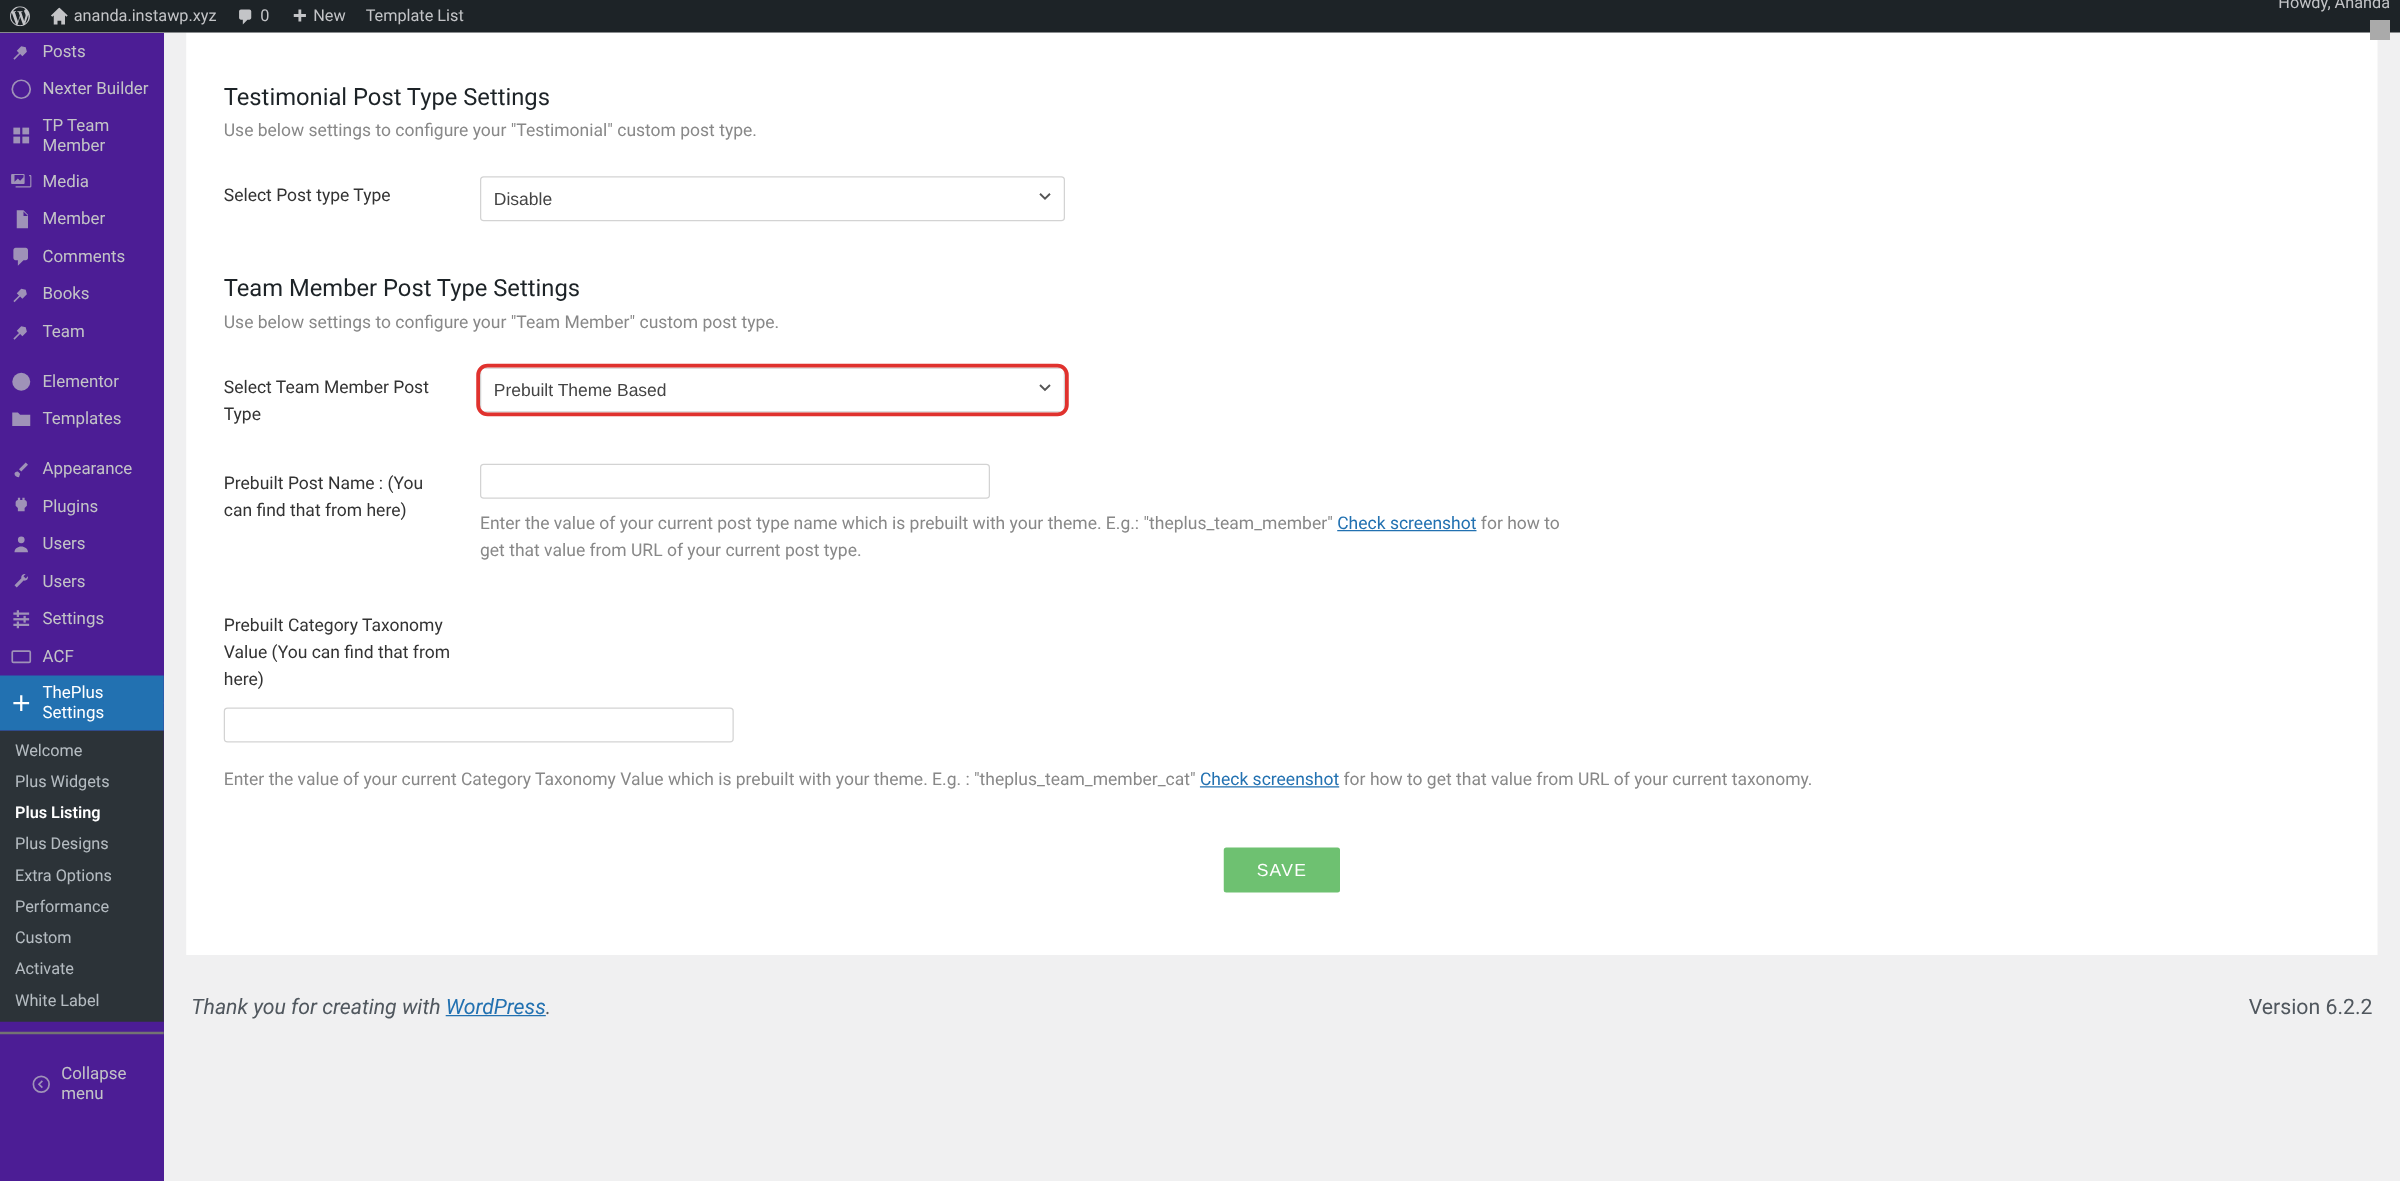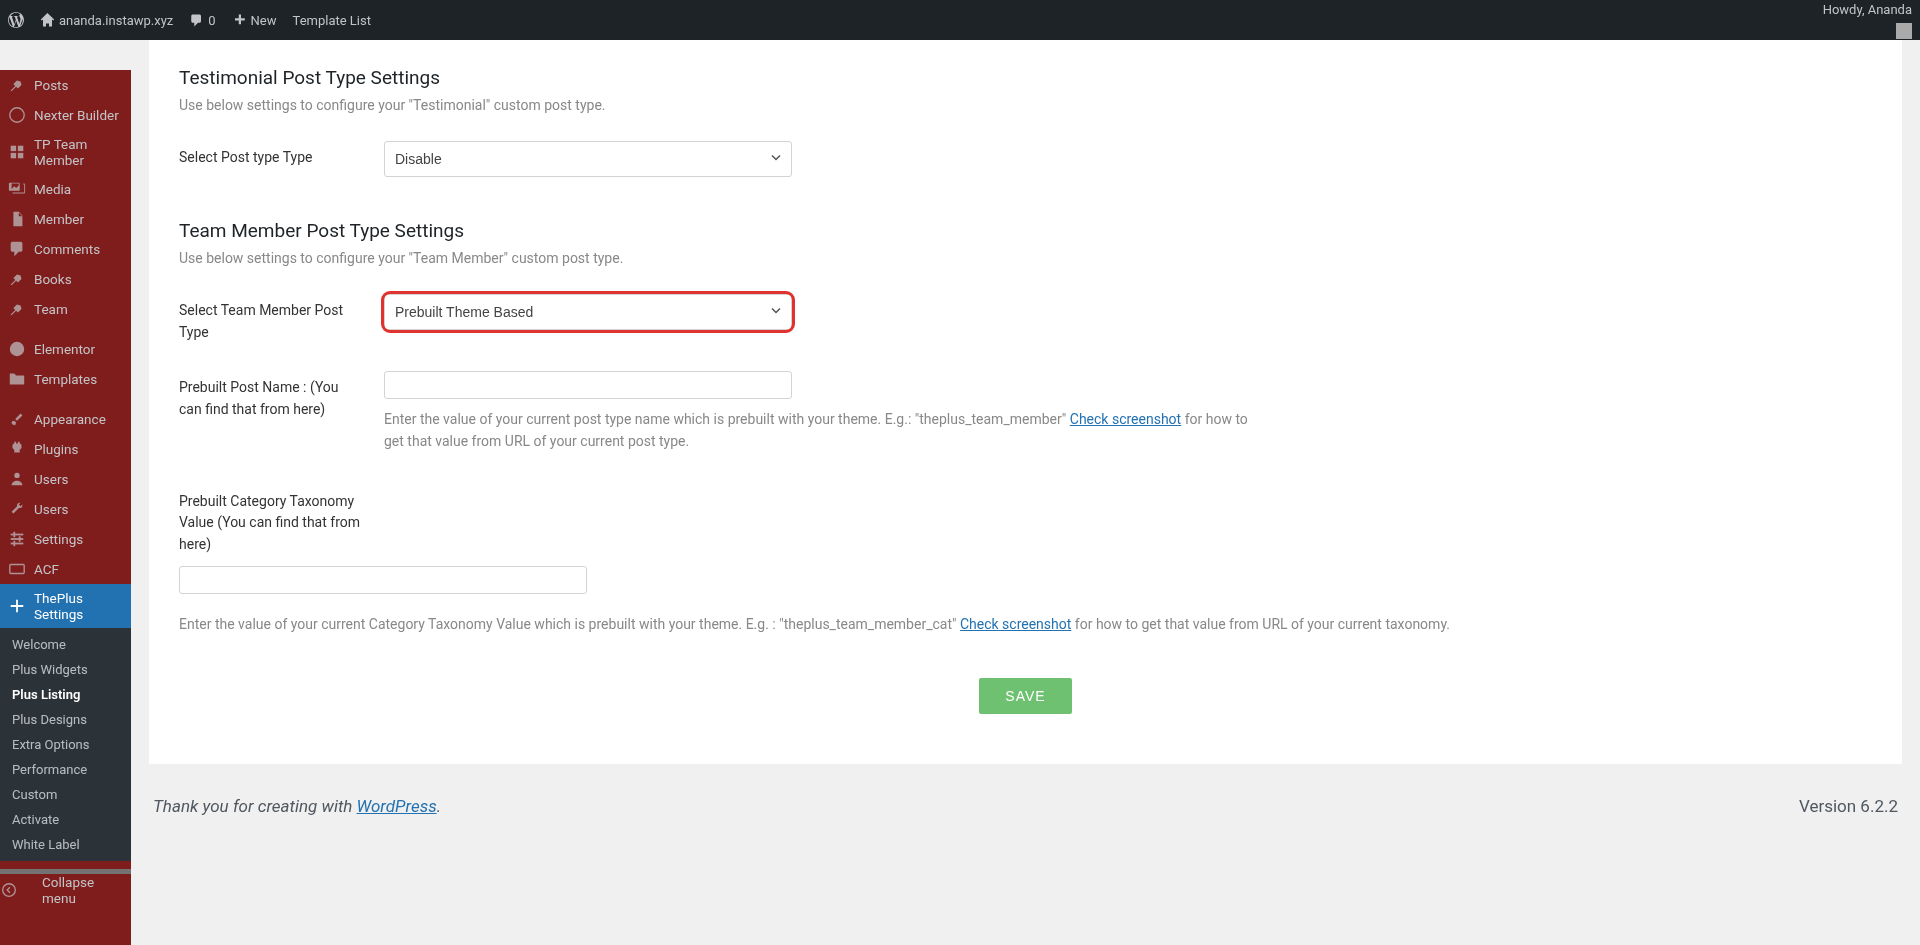--- a/index.html
+++ b/index.html
@@ -1,48 +1,48 @@
 <!DOCTYPE html>
 <html><head>
 <meta charset="utf-8">
 <style>
 * { margin: 0; padding: 0; box-sizing: border-box; }
 body { font-family: -apple-system, BlinkMacSystemFont, "Segoe UI", Roboto, sans-serif; font-size: 13px; color: #3c434a; background: #f0f0f1; overflow-x: hidden; }
 
-.topbar { height: 40px; background: #1d2327; color: #c3c4c7; display: flex; align-items: center; padding: 0 8px; font-size: 13px; position: fixed; top: 0; left: 0; right: 0; z-index: 100; }
+.topbar { height: 26px; background: #1d2327; color: #c3c4c7; display: flex; align-items: center; padding: 0 8px; font-size: 13px; position: fixed; top: 0; left: 0; right: 0; z-index: 100; }
 .topbar-left { display: flex; align-items: center; gap: 16px; flex: 1; }
 .topbar-item { display: flex; align-items: center; gap: 4px; cursor: pointer; }
 .topbar-right { display: flex; align-items: flex-end; gap: 6px; flex-direction: column; }
 .avatar-ph { width: 16px; height: 16px; background: #aaa; }
 
-.sidebar { position: fixed; top: 26px; left: 0; width: 131px; bottom: 0; background: #7f1d1d; color: #c3c4c7; overflow-y: auto; font-size: 13.5px; margin-top: 44px; }
+.sidebar { position: fixed; top: 26px; left: 0; width: 131px; bottom: 0; background: #4c1d95; color: #c3c4c7; overflow-y: auto; font-size: 13.5px; }
 .menu-item { display: flex; align-items: center; gap: 8px; padding: 6px 8px; cursor: pointer; min-height: 22px; }
 .menu-item.active { background: #2271b1; color: #fff; position: relative; }
 .menu-item.active::after { content: ''; position: absolute; right: -8px; top: 50%; transform: translateY(-50%); border: 8px solid transparent; border-right-color: #f0f0f1; }
 .menu-icon { width: 18px; height: 18px; display: flex; align-items: center; justify-content: center; opacity: 0.7; }
 .menu-item.active .menu-icon { opacity: 1; }
 .submenu { background: #2c3338; padding: 4px 0; }
 .submenu-item { padding: 5px 8px 5px 12px; cursor: pointer; color: rgba(240,246,252,0.7); font-size: 13px; }
 .submenu-item.active { color: #fff; font-weight: 600; }
-.collapse-item { display: flex; align-items: center; gap: 24px; padding: 0; cursor: pointer; border-top: 5px solid #737373; margin-top: 8px; }
+.collapse-item { display: flex; align-items: center; gap: 7px; padding: 24px; cursor: pointer; border-top: 2px solid #737373; margin-top: 8px; }
 
 .main { margin-left: 131px; margin-top: 26px; padding: 0 18px; min-height: calc(100vh - 26px); position: relative; }
 .content-card { background: #fff; padding: 40px 30px 50px 30px; margin-bottom: 20px; }
 .section { margin-bottom: 42px; }
 .section-title { font-size: 19px; font-weight: 400; color: #1d2327; margin-bottom: 8px; }
 .section-desc { font-size: 14px; color: #888; }
 
 .field-row { display: flex; align-items: flex-start; gap: 20px; margin-top: 28px; }
 .field-row.col { flex-direction: column; gap: 10px; align-items: stretch; }
 .field-label { width: 185px; font-size: 14px; color: #333; padding-top: 6px; flex-shrink: 0; line-height: 1.55; }
 .field-control { flex: 0 0 408px; }
 .field-help { font-size: 14px; color: #888; margin-top: 10px; line-height: 1.55; }
 .field-help a { color: #2271b1; text-decoration: underline; }
 
-.select-wrapper { position: relative; width: 408px; }
+.select-wrapper { position: relative; width: 468px; }
 .select-wrapper.highlighted { outline: 3px solid #e0322e; outline-offset: 0; border-radius: 6px; }
 .select-input { width: 100%; height: 36px; padding: 0 30px 0 10px; border: 1px solid #d3d3d3; border-radius: 3px; background: #fff; font-size: 14px; color: #444; appearance: none; cursor: pointer; }
 .select-arrow { position: absolute; right: 10px; top: 50%; transform: translateY(-50%); pointer-events: none; }
 
 .text-input { width: 408px; height: 28px; border: 1px solid #d3d3d3; border-radius: 3px; padding: 0 8px; font-size: 14px; background: #fff; }
 
 .save-btn { background: #6ec171; color: #fff; border: none; padding: 10px 26px; font-size: 14px; letter-spacing: 1px; cursor: pointer; border-radius: 2px; display: block; margin: 0 auto; }
 
 .footer { display: flex; justify-content: space-between; align-items: flex-start; padding: 12px 4px; font-size: 17px; color: #50575e; font-style: italic; }
 .footer .ver { font-style: normal; }

